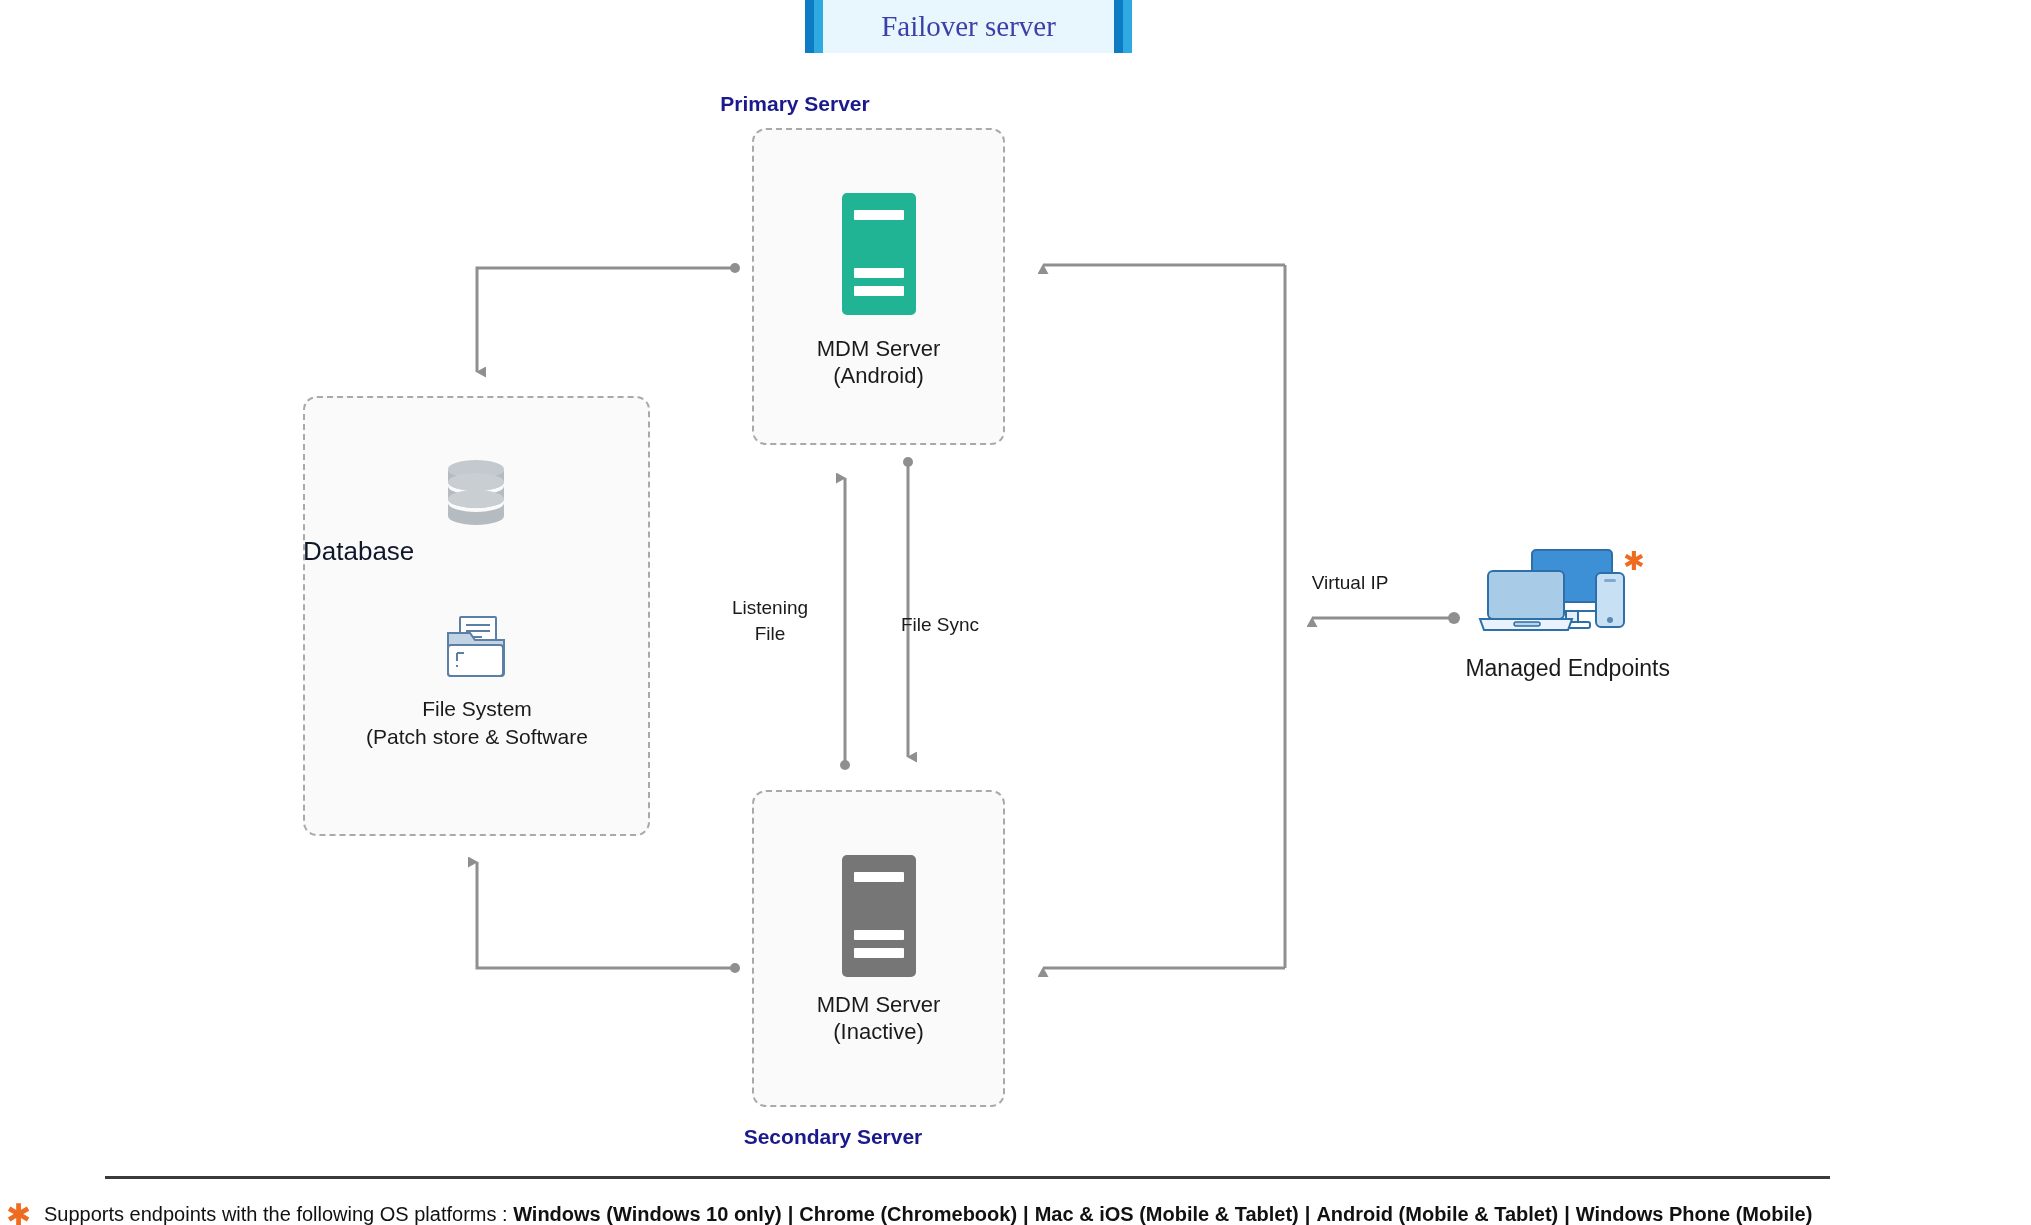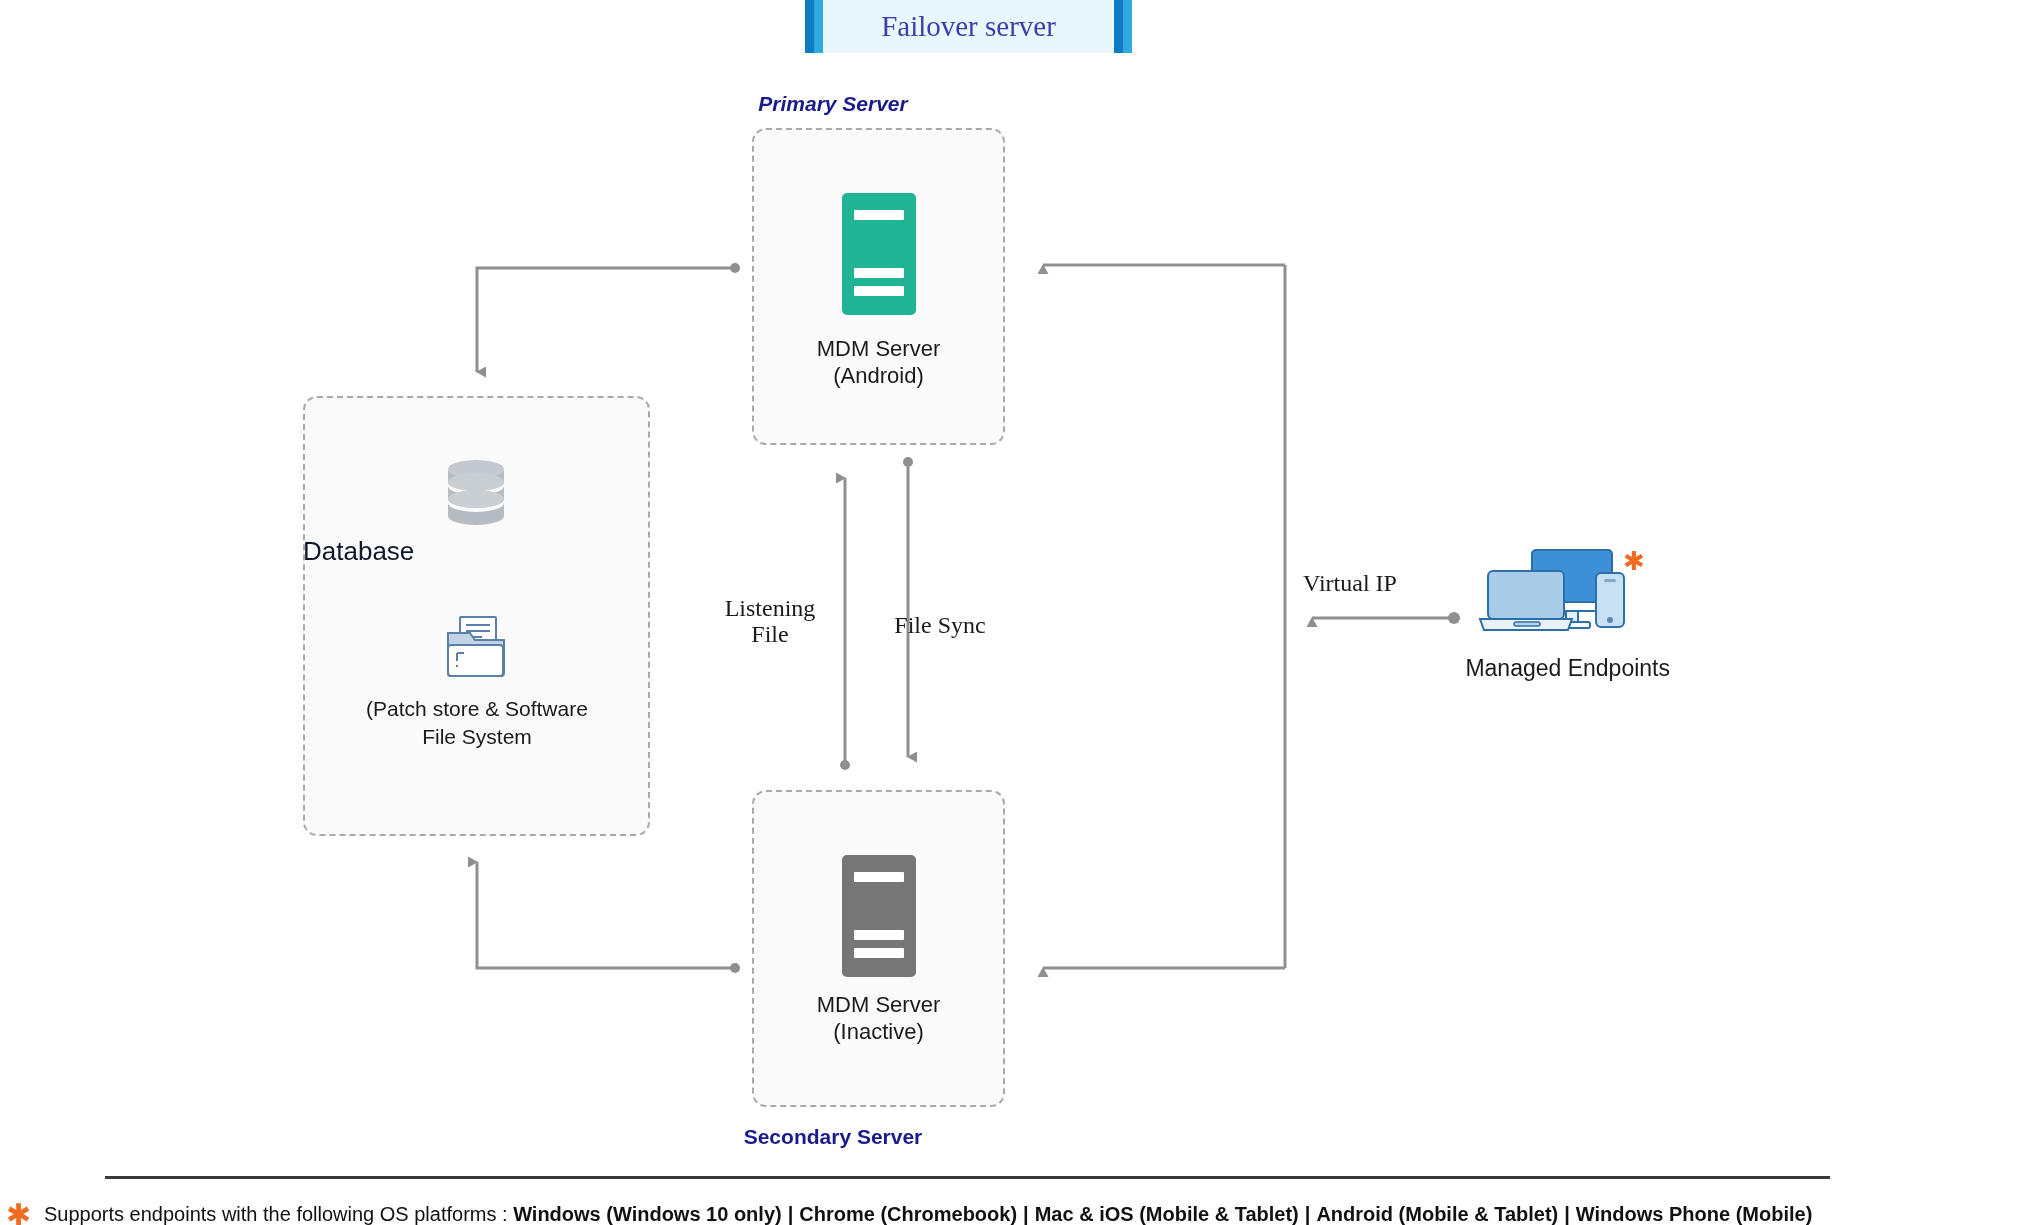--- a/index.html
+++ b/index.html
@@ -71,24 +71,23 @@
   .section-label {
     position: absolute;
     font-size: 21px;
     font-weight: bold;
     color: #1a1a8c;
     text-align: center;
     white-space: nowrap;
     font-family: "Liberation Sans", sans-serif;
   }
   #label-primary {
-    left: 693px;
+    left: 655px;
     top: 92px;
     width: 280px;
-    font-style: italic;
   }
   #label-secondary {
     left: 693px;
     top: 1125px;
     width: 280px;
   }
 
   
   .dashed-box {
     position: absolute;
@@ -217,26 +216,26 @@
     width: 280px;
     text-align: right;
     font-size: 23px;
     color: #1a1a1a;
     font-family: "Liberation Sans", sans-serif;
   }
 
   
   .edge-label {
     position: absolute;
-    font-size: 24px;
+    font-size: 19px;
     color: #1a1a1a;
     text-align: center;
     line-height: 26px;
     white-space: nowrap;
-    font-family: Liberation Serif, serif;
+    font-family: Liberation Sans, sans-serif;
   }
   #label-listening {
     left: 700px;
     top: 595px;
     width: 140px;
   }
   #label-filesync {
     left: 870px;
     top: 612px;
     width: 140px;
@@ -398,22 +397,22 @@
     <rect x="16" y="2" width="36" height="30" rx="1" fill="#ffffff" stroke="#5b7fa6" stroke-width="2"></rect>
     <line x1="22" y1="10" x2="46" y2="10" stroke="#5b7fa6" stroke-width="2"></line>
     <line x1="22" y1="16" x2="46" y2="16" stroke="#5b7fa6" stroke-width="2"></line>
     <line x1="22" y1="22" x2="38" y2="22" stroke="#5b7fa6" stroke-width="2"></line>
     <path d="M4,18 L26,18 L31,25 L60,25 L60,58 A3,3 0 0 1 57,61 L7,61 A3,3 0 0 1 4,58 Z" fill="#c2d3e4" stroke="#5b7fa6" stroke-width="2"></path>
     <path d="M10,30 L56,30 A3,3 0 0 1 59,33 L59,58 A3,3 0 0 1 56,61 L7,61 A3,3 0 0 1 4,58 L4,33 A3,3 0 0 1 7,30 Z" fill="#ffffff" stroke="#5b7fa6" stroke-width="2"></path>
     <path d="M13,38 L13,52" stroke="#5b7fa6" stroke-width="2" stroke-dasharray="8 4"></path>
     <path d="M13,38 L20,38" stroke="#5b7fa6" stroke-width="2"></path>
   </svg>
   <div id="caption-filesystem">
+    <div>File System</div>
     <div>(Patch store &amp; Software</div>
-    <div>File System</div>
   </div>
 
   <svg id="icon-endpoints" viewBox="0 0 190 95" xmlns="http://www.w3.org/2000/svg">
 
     <rect x="58" y="2" width="80" height="52" rx="4" fill="#3d8fd6" stroke="#2f6fa8" stroke-width="2"></rect>
     <rect x="58" y="54" width="80" height="9" fill="#ffffff" stroke="#2f6fa8" stroke-width="2"></rect>
     <rect x="92" y="63" width="12" height="12" fill="#e6eff7" stroke="#2f6fa8" stroke-width="2"></rect>
     <rect x="80" y="74" width="36" height="6" rx="2" fill="#ffffff" stroke="#2f6fa8" stroke-width="2"></rect>
 
     <rect x="14" y="23" width="76" height="48" rx="5" fill="#a8cbe8" stroke="#2f6fa8" stroke-width="2"></rect>

